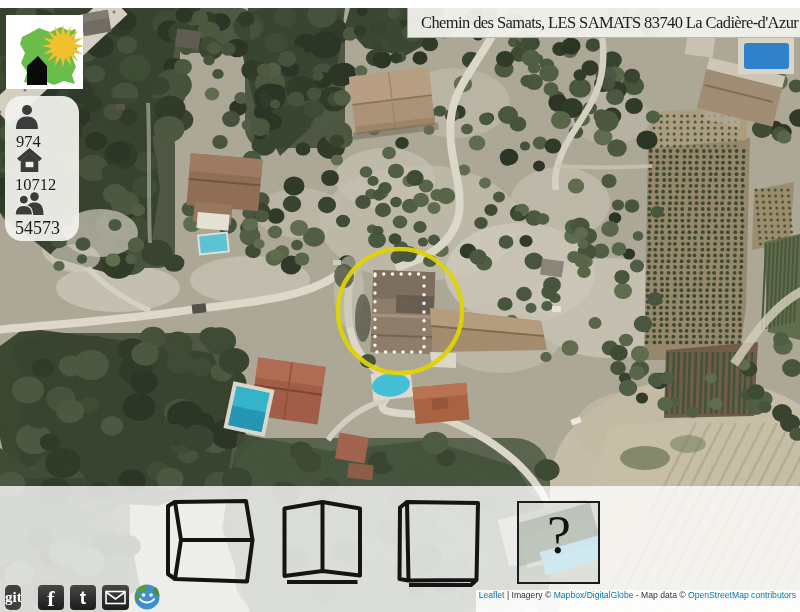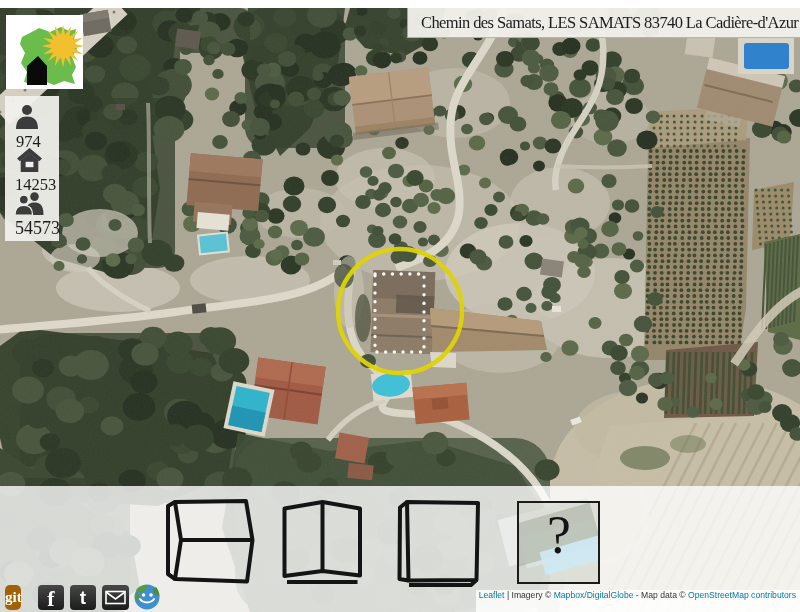--- a/index.html
+++ b/index.html
@@ -1515,36 +1515,36 @@
 <div class="abs" style="left:6px;top:7px;width:77px;height:74px;background:#fff;">
 <svg width="77" height="74" viewBox="0 0 77 74">
 
 <path d="M16,22 L24,18 L33,13 L44,17 L55,12 L63,16 L70,14 L68,25 L71,34 L66,42 L70,52 L66,60 L69,69 L58,66 L48,70 L38,66 L28,70 L18,67 L21,57 L15,48 L19,38 L14,29 Z" fill="#6abd4a"></path>
 
 <path d="M57.0,9.5 L59.2,19.7 L65.2,11.1 L63.4,21.4 L72.2,15.8 L66.6,24.6 L76.9,22.8 L68.3,28.8 L78.5,31.0 L68.3,33.2 L76.9,39.2 L66.6,37.4 L72.2,46.2 L63.4,40.6 L65.2,50.9 L59.2,42.3 L57.0,52.5 L54.8,42.3 L48.8,50.9 L50.6,40.6 L41.8,46.2 L47.4,37.4 L37.1,39.2 L45.7,33.2 L35.5,31.0 L45.7,28.8 L37.1,22.8 L47.4,24.6 L41.8,15.8 L50.6,21.4 L48.8,11.1 L54.8,19.7 Z" fill="#f2bf2e"></path>
 
 <path d="M21,51 L32,41 L41,51 L41,70 L21,70 Z" fill="#0a0a0a"></path>
 </svg></div>
 
-<div class="abs" style="left:5px;top:88px;width:54px;height:145px;background:rgba(242,241,237,0.94);color:#1b1b1b;font-family:'Liberation Serif',serif;">
+<div class="abs" style="left:5px;top:88px;width:74px;height:145px;background:rgba(242,241,237,0.94);color:#1b1b1b;font-family:'Liberation Serif',serif;border-radius:17px;">
 
 <svg class="abs" style="left:11px;top:8px" width="22" height="25" viewBox="0 0 22 25">
         <circle cx="11" cy="6" r="5" fill="#3c3c3c"></circle>
         <path d="M0,25 C0,15.5 5,12.5 11,12.5 C17,12.5 22,15.5 22,25 Z" fill="#3c3c3c"></path>
       </svg>
 
 <div class="abs" style="left:11px;top:36px;font-size:16.5px;">974</div>
 
 <svg class="abs" style="left:12px;top:52px" width="25" height="24" viewBox="0 0 25 24">
         <path d="M12.5,0 L25,10.4 L22.2,13.2 L12.5,5.2 L2.8,13.2 L0,10.4 Z" fill="#3c3c3c"></path>
         <path d="M3.7,12.2 L12.5,5 L21.3,12.2 L21.3,24 L3.7,24 Z" fill="#3c3c3c"></path>
         <rect x="8.6" y="13.8" width="7.8" height="5.4" fill="#efefed"></rect>
       </svg>
 
-<div class="abs" style="left:10px;top:79px;font-size:16.5px;">14253</div>
+<div class="abs" style="left:10px;top:79px;font-size:16.5px;">10712</div>
 
 <svg class="abs" style="left:10px;top:96px" width="30" height="23" viewBox="0 0 30 23">
         <circle cx="19.5" cy="4.6" r="4.3" fill="#3c3c3c"></circle>
         <path d="M10.5,23 C10.5,12.5 14.5,10.5 19.5,10.5 C24.5,10.5 28.5,12.5 28.5,23 Z" fill="#3c3c3c"></path>
         <circle cx="8.8" cy="7.6" r="4.5" fill="#3c3c3c" stroke="#f0f0ee" stroke-width="1.2"></circle>
         <path d="M0,23 C0,15.4 3.8,13.4 8.8,13.4 C13.8,13.4 17.6,15.4 17.6,23 Z" fill="#3c3c3c" stroke="#f0f0ee" stroke-width="1.2"></path>
       </svg>
 
 <div class="abs" style="left:10px;top:122px;font-size:18px;">54573</div>
 </div>
@@ -1575,21 +1575,21 @@
 <div class="abs" style="left:517px;top:493px;width:83px;height:83px;border:2px solid #1b1b1b;background:rgba(250,250,250,0.1);overflow:hidden;">
 <svg width="79" height="79" viewBox="0 0 79 79">
 <rect x="0" y="0" width="79" height="79" fill="#ccd1c5" opacity="0.55"></rect>
 <g transform="rotate(-16 40 52)">
           <rect x="-12" y="10" width="96" height="42" fill="#9aa194" opacity="0.45"></rect>
           <rect x="22" y="44" width="62" height="24" fill="#cfe8f1" opacity="0.95"></rect>
         </g>
 <text x="40" y="50" font-family="Liberation Serif,serif" font-size="54" fill="#131313" text-anchor="middle">?</text>
 </svg></div>
 
-<div class="abs" style="left:5px;top:577px;width:16px;height:25px;background:#a16207;border-radius:5px;color:#fff;font-family:'Liberation Serif',serif;font-weight:bold;font-size:15px;text-align:center;line-height:24px;">git</div>
+<div class="abs" style="left:5px;top:577px;width:16px;height:25px;background:#404040;border-radius:5px;color:#fff;font-family:'Liberation Serif',serif;font-weight:bold;font-size:15px;text-align:center;line-height:24px;">git</div>
 
 <div class="abs" style="left:38px;top:577px;width:26px;height:25px;background:linear-gradient(#474747,#1c1c1c);border-radius:4px;color:#fff;font-family:'Liberation Serif',serif;font-weight:bold;font-size:22px;text-align:center;line-height:27px;">f</div>
 
 <div class="abs" style="left:70px;top:577px;width:26px;height:25px;background:linear-gradient(#474747,#1c1c1c);border-radius:4px;color:#fff;font-family:'Liberation Sans',sans-serif;font-weight:bold;font-size:19px;text-align:center;line-height:25px;">t</div>
 
 <div class="abs" style="left:102px;top:577px;width:27px;height:25px;background:linear-gradient(#474747,#1c1c1c);border-radius:4px;">
 <svg width="27" height="25" viewBox="0 0 27 25">
         <rect x="4" y="6.5" width="19" height="12" fill="none" stroke="#fff" stroke-width="1.6"></rect>
         <path d="M4,7 L13.5,14 L23,7" fill="none" stroke="#fff" stroke-width="1.6"></path>
       </svg></div>

